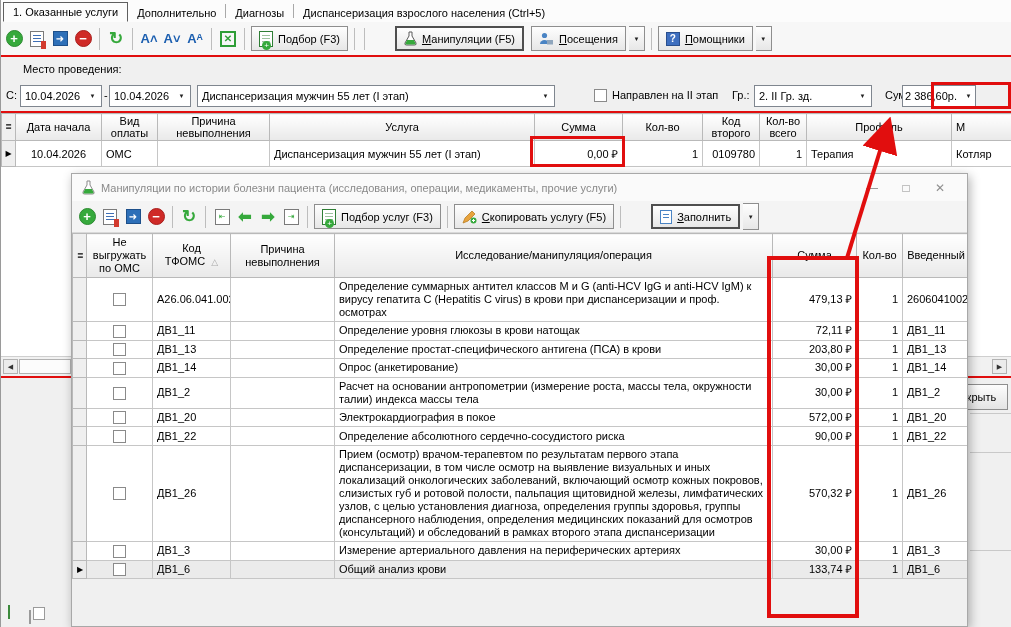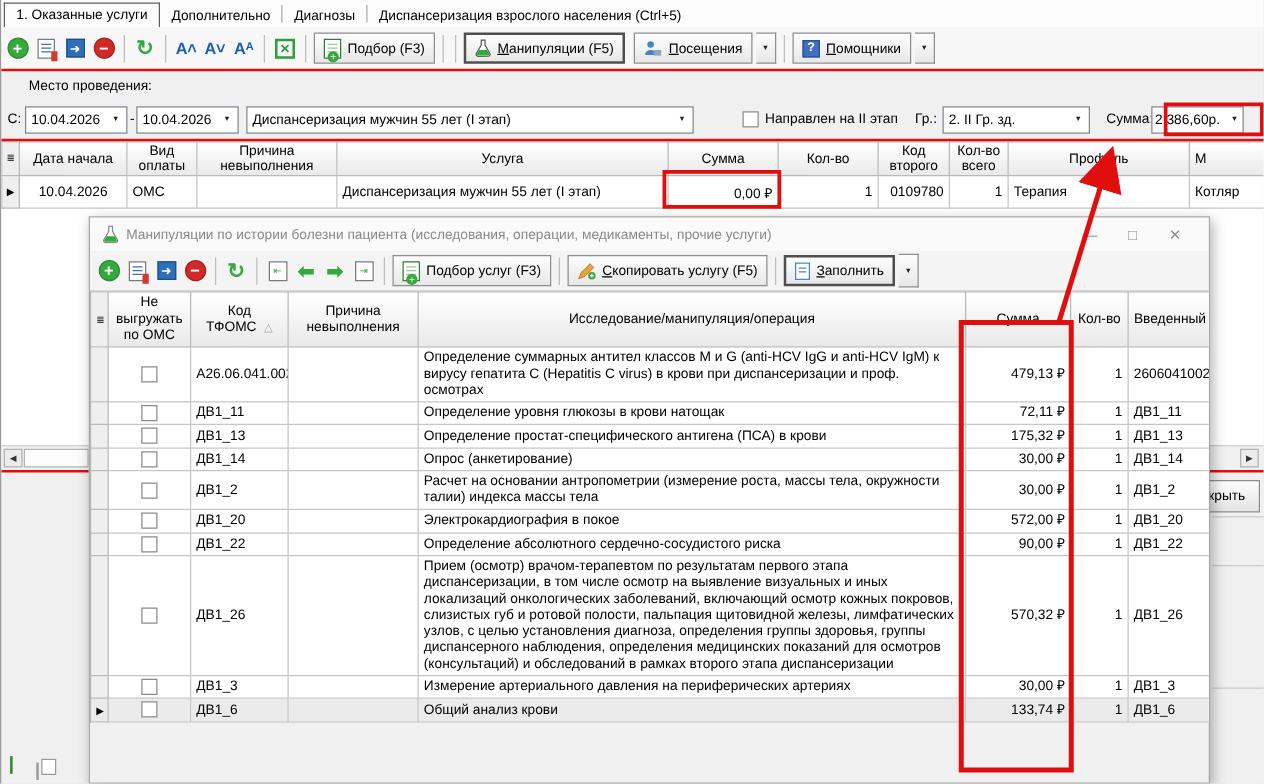--- a/index.html
+++ b/index.html
@@ -17,21 +17,21 @@
   .toolbar { position:absolute; left:0; top:22px; width:1011px; height:33px; background:#f7f7f7; display:flex; align-items:center; padding-left:3px; gap:3px; }
   .tsep { width:1px; height:22px; background:#bdbdbd; margin:0 3px; }
   .ico { width:20px; height:20px; display:inline-flex; align-items:center; justify-content:center; flex:0 0 auto; }
   .circ { width:17px; height:17px; border-radius:50%; color:#fff; font-weight:bold; font-size:13px; line-height:15px; text-align:center; }
   .circ.add { background:#36a93c; border:1px solid #2c8a31; }
   .circ.del { background:#cf2a27; border:1px solid #a81f1d; }
   .refresh { color:#36a93c; font-size:17px; font-weight:bold; }
   .fontico { color:#1c5fb0; font-weight:bold; font-size:13px; letter-spacing:0; }
   .excel { width:16px; height:16px; border:2px solid #2f9e37; color:#2f9e37; font-weight:bold; font-size:10px; display:flex; align-items:center; justify-content:center; }
   .tbtn { height:25px; display:inline-flex; align-items:center; gap:5px; padding:0 7px; border:1px solid #8e8e8e; background:linear-gradient(#fefefe,#e7e7e7); white-space:nowrap; cursor:default; }
-  .tbtn.pressed { border:2px solid #4f4f4f; }
+  .tbtn.pressed { border:2px solid #4f4f4f;margin-left:24px; }
   .tbtn .hk { display:block; }
   .tbtn .hk::first-letter { text-decoration:underline; }
   .splitarr { height:25px; width:16px; border:1px solid #8e8e8e; border-left:none; background:linear-gradient(#fefefe,#e7e7e7); display:inline-flex; align-items:center; justify-content:center; font-size:6px; color:#222; }
   .mini-doc { width:14px; height:16px; background:#fff; border:1px solid #2f7e35; position:relative; }
   .mini-doc i { position:absolute; left:2px; right:2px; height:1px; background:#9dc39f; }
   .mini-doc .plus { position:absolute; right:-4px; bottom:-4px; width:9px; height:9px; border-radius:50%; background:#36a93c; color:#fff; font-size:8px; line-height:9px; text-align:center; font-style:normal; }
   .form-ic { width:14px; height:16px; background:#fff; border:1px solid #7a7a7a; position:relative; }
   .form-ic i { position:absolute; left:2px; right:2px; height:1px; background:#3f6fb5; }
   .form-ic .mark { position:absolute; right:-3px; bottom:-3px; width:5px; height:8px; background:#d23a2e; border:none; }
   .save-ic { width:15px; height:15px; background:#2d6fb8; border:1px solid #1d4f8a; position:relative; color:#fff; font-size:10px; display:flex; align-items:center; justify-content:center; }
@@ -196,21 +196,21 @@
       <span class="arr" style="border-left:none;background:none">▼</span>
     </div>
     <span class="chk" style="left:593px"></span>
     <span class="lbl" style="left:611px">Направлен на II этап</span>
     <span class="lbl" style="left:731px">Гр.:</span>
     <div class="combo" style="left:753px; width:118px;">
       <span class="val">2. II Гр. зд.</span>
       <span class="arr" style="border-left:none;background:none">▼</span>
     </div>
     <span class="lbl" style="left:884px">Сумма:</span>
-    <div class="combo" style="left:920px; width:74px;">
+    <div class="combo" style="left:901px; width:74px;">
       <span class="val" style="padding-left:2px">2 386,60р.</span>
       <span class="arr" style="border-left:none;background:none;width:13px">▼</span>
     </div>
   </div>
 
   <div class="redbox" style="left:930px; top:82px; width:80px; height:27px;"></div>
   <div class="redline" style="top:111px"></div>
 
   <div class="main-panel"></div>
   <table id="main-table">
@@ -390,21 +390,21 @@
     <td class="num">72,11 ₽</td>
     <td class="num">1</td>
     <td>ДВ1_11</td>
   </tr>
           <tr>
     <td class="selcol"><span></span></td>
     <td class="cb-cell"><span class="cb"></span></td>
     <td>ДВ1_13</td>
     <td></td>
     <td>Определение простат-специфического антигена (ПСА) в крови</td>
-    <td class="num">175,32 ₽</td>
+    <td class="num">203,80 ₽</td>
     <td class="num">1</td>
     <td>ДВ1_13</td>
   </tr>
           <tr>
     <td class="selcol"><span></span></td>
     <td class="cb-cell"><span class="cb"></span></td>
     <td>ДВ1_14</td>
     <td></td>
     <td>Опрос (анкетирование)</td>
     <td class="num">30,00 ₽</td>

